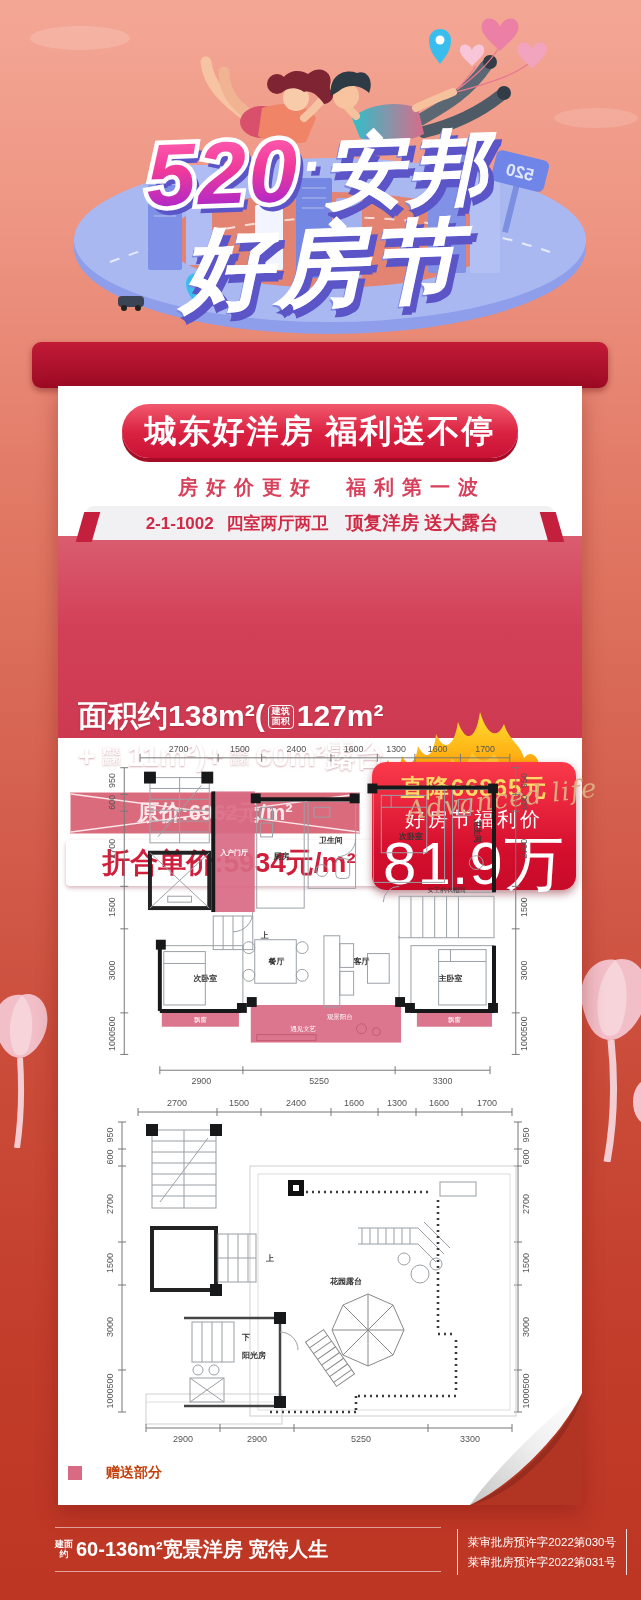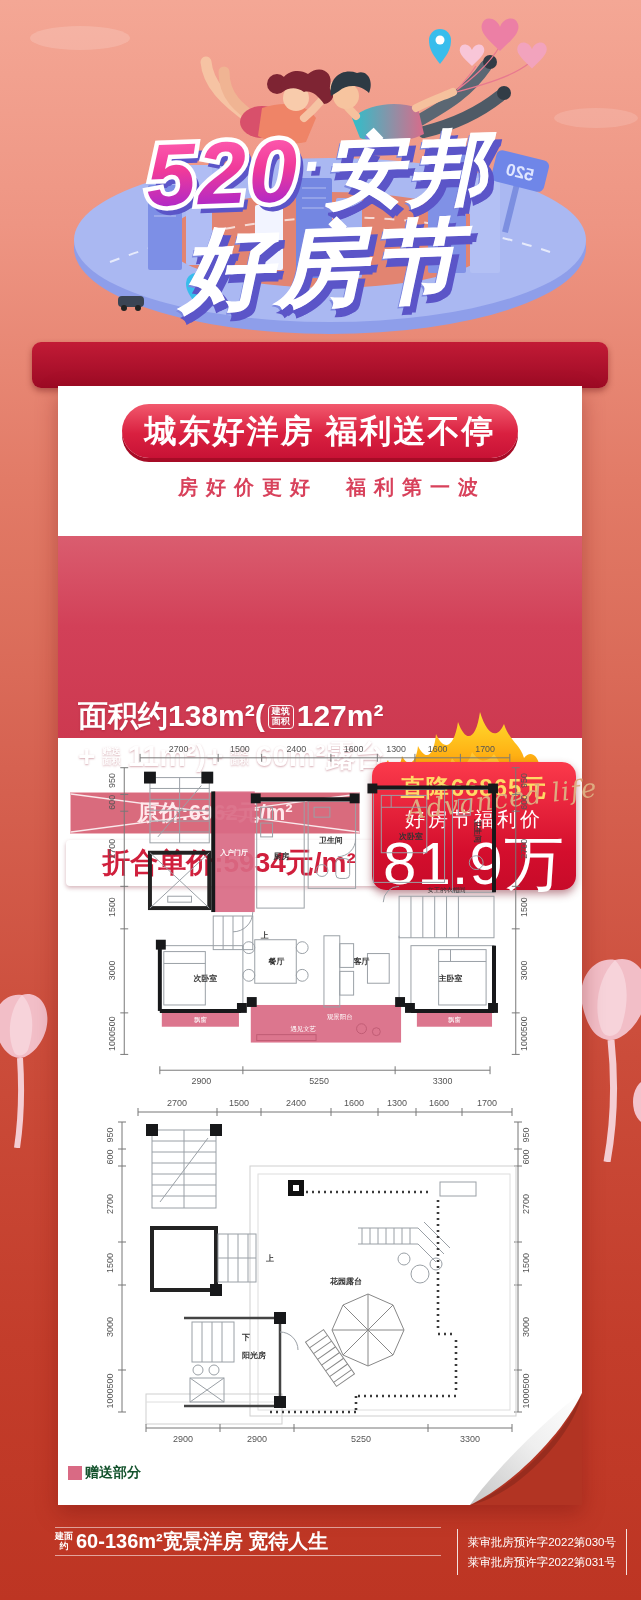--- a/index.html
+++ b/index.html
@@ -60,34 +60,34 @@
   .deal{position:absolute;left:314px;top:226px;width:204px;height:128px;border-radius:14px;text-align:center;color:#fff;
     background:linear-gradient(180deg,#fb3a4b 0%,#d40e2d 70%,#c70b29 100%);box-shadow:0 4px 8px rgba(110,0,20,.45)}
   .deal .drop{margin-top:10px;font-size:24px;font-weight:900;color:#ffd967;letter-spacing:1px}
   .deal .lbl{font-size:20px;letter-spacing:3px;margin-top:2px}
   .deal .big{font-size:60px;font-weight:400;line-height:1.02;letter-spacing:1px}
   .adv{position:absolute;left:348px;top:398px;color:#ddab80;font-family:"DejaVu Serif",serif;font-style:italic;
     font-size:26px;transform:rotate(-7deg);letter-spacing:1px;white-space:nowrap}
   .fp{position:absolute;left:42px;width:440px}
   .fp1{top:356px;height:348px}
   .fp2{top:710px;height:352px}
-  .legend{position:absolute;left:10px;top:1078px;display:flex;align-items:center;gap:3px;
-    color:#14532d;font-size:14px;font-weight:600}
+  .legend{position:absolute;left:10px;top:1078px;display:flex;align-items:center;gap:24px;
+    color:#c2410c;font-size:14px;font-weight:600}
   .legend .sq{width:14px;height:14px;background:#d96a84}
   .curl{position:absolute;right:0;bottom:0;width:112px;height:112px}
   
   .dim{font-size:9px;fill:#555;text-anchor:middle}
   .rm{font-size:8px;fill:#333;font-weight:600;text-anchor:middle}
   .rms{font-size:6.5px;fill:#333;text-anchor:middle}
   .rmp{font-size:7px;fill:#fff;font-weight:600;text-anchor:middle}
   .rpw{font-size:6.5px;fill:#fff;text-anchor:middle}
   
   .footer{position:absolute;left:0;top:1505px;width:641px;height:95px;z-index:3;color:#fff}
   .footrow{position:absolute;left:55px;top:22px;width:386px;display:flex;align-items:center;
-    border-top:1px solid rgba(255,255,255,.55);border-bottom:1px solid rgba(255,255,255,.55);padding:0 0}
+    border-top:1px solid rgba(255,255,255,.55);border-bottom:1px solid rgba(255,255,255,.55);padding:8px 0}
   .areatag{font-size:9px;line-height:1.1;font-weight:600;margin-right:3px;text-align:center}
   .slogan1{font-size:20px;font-weight:800;white-space:nowrap}
   .slogan2{font-size:20px;font-weight:800;margin-left:24px;white-space:nowrap}
   .permits{position:absolute;right:14px;top:24px;border-left:1px solid rgba(255,255,255,.85);
     border-right:1px solid rgba(255,255,255,.85);padding:3px 10px;font-size:11.5px;line-height:1.75;white-space:nowrap}
 </style>
 </head>
 <body>
 
 <div class="poster">
@@ -185,20 +185,27 @@
     <path d="M54,8 C66,20 70,46 60,76 C55,86 44,86 41,79 C31,56 38,24 54,8 Z" fill="#f7d3da"></path>
     <path d="M50,88 C54,126 54,166 46,210" stroke="#f4cdd3" stroke-width="7" fill="none"></path>
     <ellipse cx="86" cy="150" rx="14" ry="22" fill="#f3c4cd"></ellipse>
   </svg>
 
   <div class="card">
 
     <div class="banner">城东好洋房  福利送不停</div>
     <div class="subtitle">房好价更好　福利第一波</div>
 
+    <div class="unitpill">
+      <span class="ptab l"></span>
+      <span class="ptab r"></span>
+      <span class="seg">2-1-1002</span>
+      <span class="seg">四室两厅两卫</span>
+      <span class="hl">顶复洋房 送大露台</span>
+    </div>
 
     <div class="redband">
       <div class="area">
         <div>
           <span>面积约</span><span>138m²</span><span>(</span><span class="abadge"><div>建筑</div><div>面积</div></span><span>127m²</span>
         </div>
         <div>
           <span>+</span><span class="abadge"><div>赠送</div><div>面积</div></span><span>11m²</span><span>)</span><span>+</span><span class="abadge"><div>赠送</div><div>面积</div></span><span>60m²</span><span>露台</span>
         </div>
       </div>

